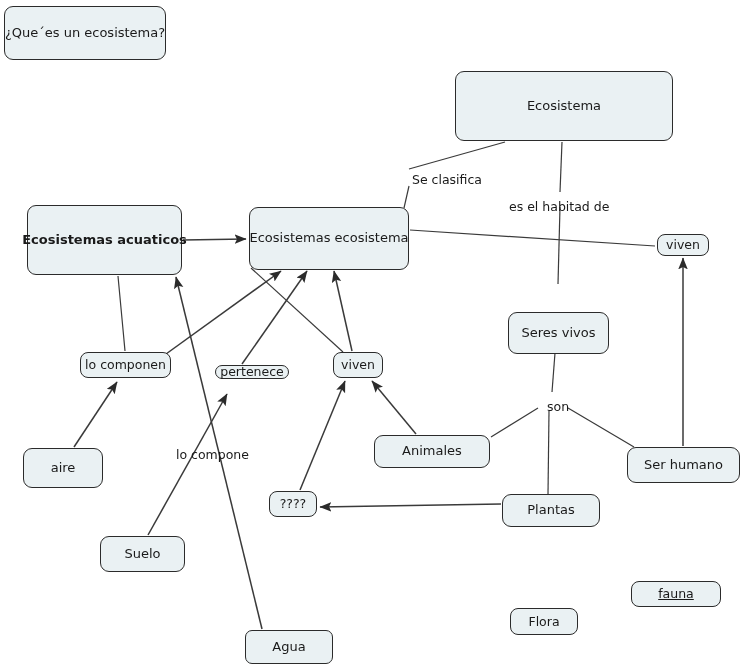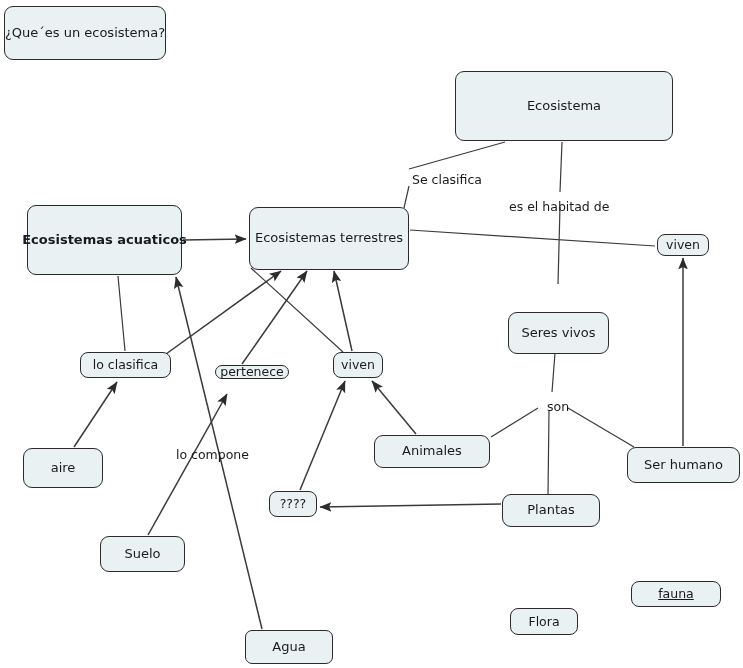--- a/index.html
+++ b/index.html
@@ -98,30 +98,30 @@
       <div class="node" style="left: 4px; top: 6px; width: 162px; height: 54px;">
         <span>¿Que´es un ecosistema?</span>
       </div>
       <div class="node" style="left: 455px; top: 71px; width: 218px; height: 70px;">
         <span>Ecosistema</span>
       </div>
       <div class="node" style="left: 27px; top: 205px; width: 155px; height: 70px; font-weight: bold;">
         <span>Ecosistemas acuaticos</span>
       </div>
       <div class="node" style="left: 249px; top: 207px; width: 160px; height: 63px;">
-        <span>Ecosistemas terrestres</span>
+        <span>Ecosistemas ecosistema</span>
       </div>
       <div class="node small" style="left: 657px; top: 234px; width: 52px; height: 22px;">
         <span>viven</span>
       </div>
       <div class="node" style="left: 508px; top: 284px; width: 101px; height: 42px; margin-top: 28px;">
         <span>Seres vivos</span>
       </div>
       <div class="node small" style="left: 80px; top: 352px; width: 91px; height: 26px;">
-        <span>lo clasifica</span>
+        <span>lo componen</span>
       </div>
       <div class="node small" style="left: 215px; top: 365px; width: 74px; height: 14px;">
         <span>pertenece</span>
       </div>
       <div class="node small" style="left: 333px; top: 352px; width: 50px; height: 26px;">
         <span>viven</span>
       </div>
       <div class="node" style="left: 374px; top: 435px; width: 116px; height: 33px; justify-content: center;">
         <span>Animales</span>
       </div>

